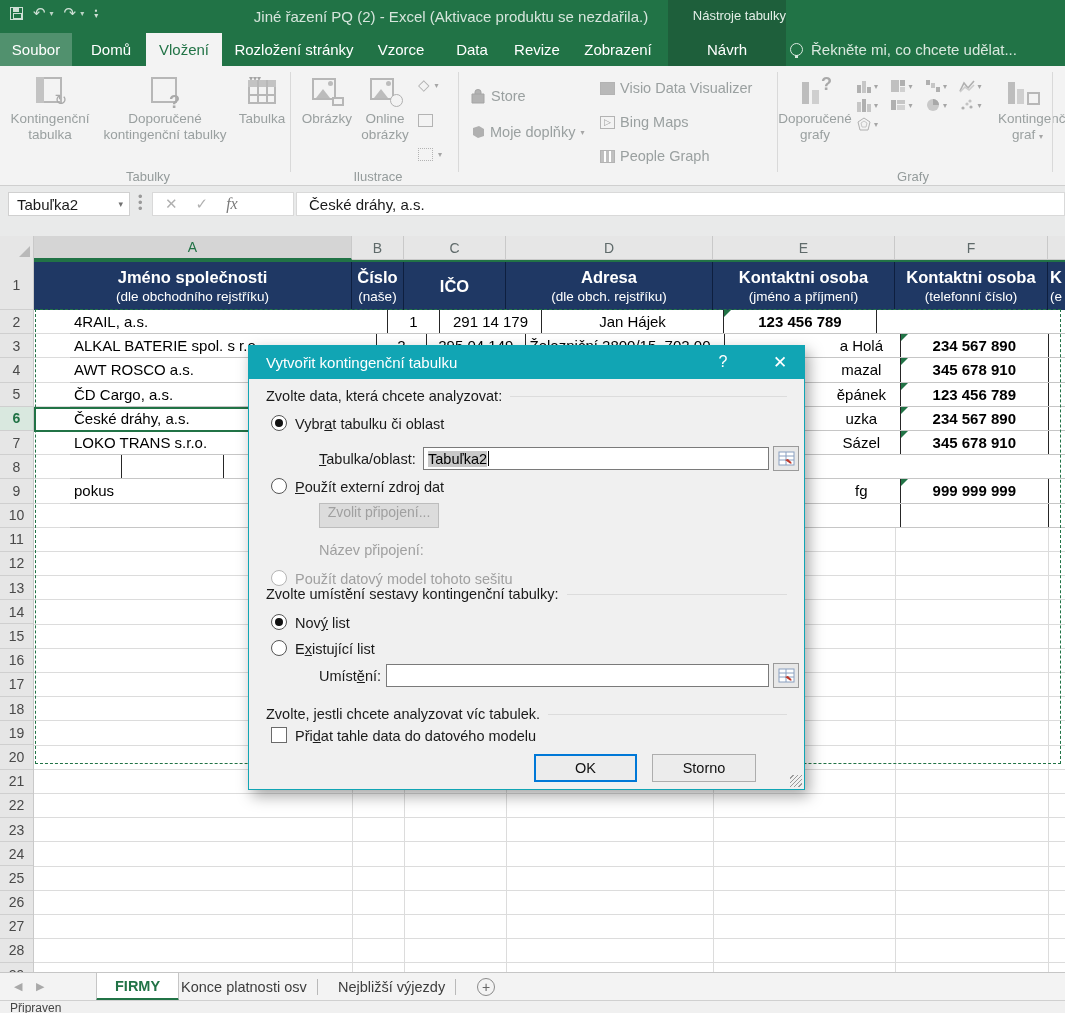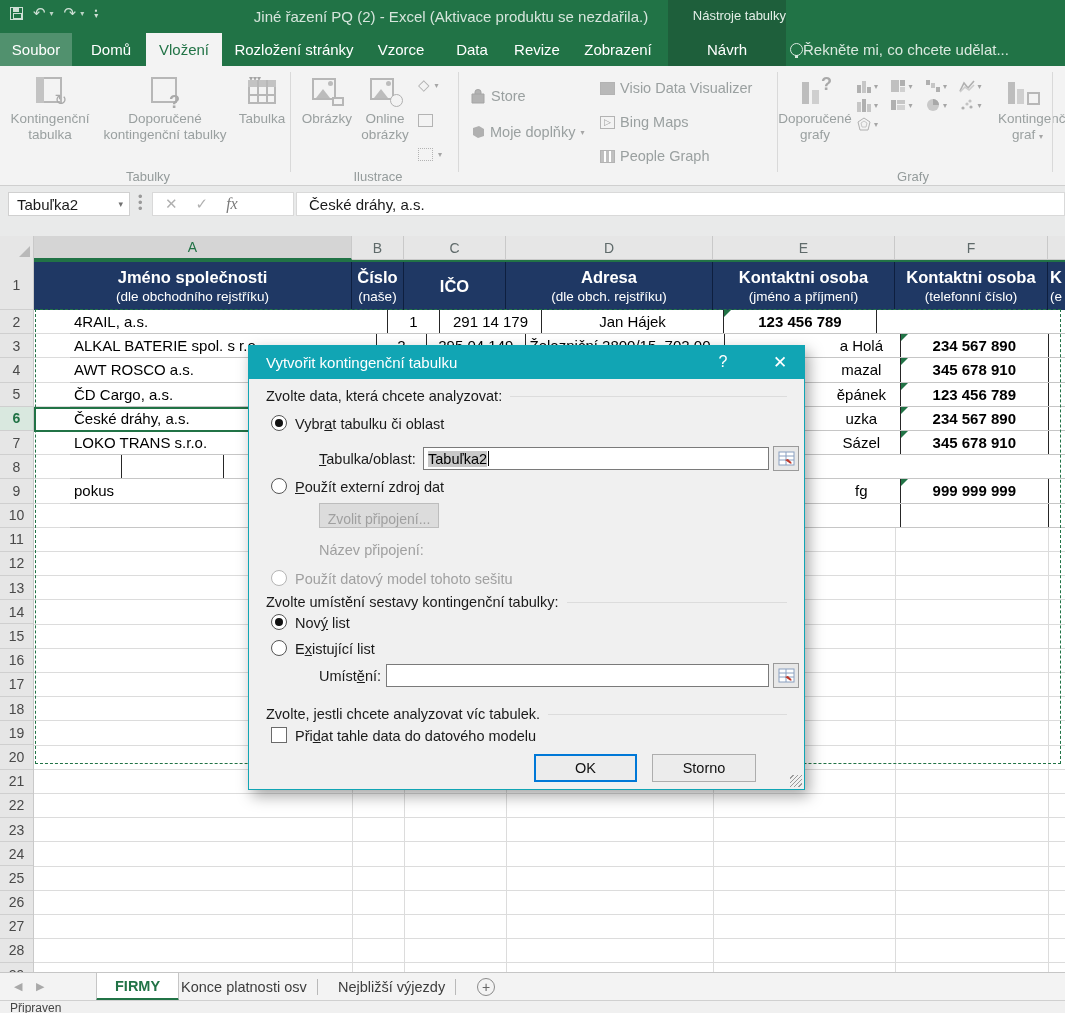--- a/index.html
+++ b/index.html
@@ -19,21 +19,21 @@
   .title-text{ top:8px; left:251px; width:400px; text-align:center; font-size:15px; white-space:nowrap;}
   .ctx-box{ left:668px;top:0;width:118px;height:66px;background:#1e5f3b;color:#fff;}
   .ctx-label{ top:8px;left:0;width:118px;text-align:right;font-size:13px;color:#e3eee7;}
 
   
   .tabrow{ left:0;top:33px;width:1065px;height:33px;background:#217346; font-size:15px;}
   .rtab{ position:absolute;top:0;height:33px;display:flex;align-items:center;justify-content:center;color:#fff;cursor:default;}
   .rtab.file{ left:0;width:72px;background:rgba(255,255,255,.22);}
   .rtab.active{ background:#f3f3f3;color:#217346;}
   .rtab.ctx{ color:#fff;}
-  .tellme{ position:absolute;top:0;left:790px;height:33px;display:flex;align-items:center;color:#d9e8de;font-size:15px;}
+  .tellme{ position:absolute;top:0;left:790px;height:33px;display:flex;align-items:center;gap:8px;color:#d9e8de;font-size:15px;}
   .bulb{ width:13px;height:13px;border:1.5px solid #d9e8de;border-radius:50%;position:relative;}
   .bulb:after{content:"";position:absolute;left:3.5px;top:11px;width:3px;height:3px;background:#d9e8de;}
 
   
   .ribbon{ left:0;top:66px;width:1065px;height:120px;background:#f3f3f3;border-bottom:1px solid #cfcfcf;color:#9aa0a0;}
   .rgroup-label{ position:absolute;top:103px;font-size:13px;color:#949b9b;text-align:center;}
   .rdiv{ position:absolute;top:6px;height:100px;width:1px;background:#d9d9d9;}
   .rbtn{ position:absolute;display:flex;flex-direction:column;align-items:center;font-size:13.5px;line-height:16px;text-align:center;color:#9aa0a0;}
   .bigicon{ width:34px;height:34px;margin-bottom:3px;position:relative;}
   .sqr{ position:absolute;border:2px solid #b7b7b7;}
@@ -100,21 +100,21 @@
   .dlabel{ position:absolute;font-size:14.5px;color:#1a1a1a;white-space:nowrap;}
   .gray{ color:#a0a0a0 !important;}
   .u{ text-decoration:underline;}
   .radio{ position:absolute;width:16px;height:16px;border:1px solid #555;border-radius:50%;background:#fff;}
   .radio.on:after{ content:"";position:absolute;left:3px;top:3px;width:8px;height:8px;border-radius:50%;background:#111;}
   .radio.dis{ border-color:#b5b5b5;}
   .dfield{ position:absolute;background:#fff;border:1px solid #7a7a7a;height:23px;display:flex;align-items:center;padding-left:4px;font-size:14.5px;}
   .selword{ background:#c8c8c8;}
   .caret{ display:inline-block;width:1px;height:15px;background:#000;margin-left:1px;}
   .picker{ position:absolute;width:26px;height:25px;background:#e8e8e8;border:1px solid #9a9a9a;display:flex;align-items:center;justify-content:center;}
-  .dbtn-dis{ position:absolute;left:70px;top:157px;width:120px;height:25px;background:#dcdcdc;border:1px solid #bdbdbd;color:#a0a0a0;font-size:14px;display:flex;align-items:flex-end;justify-content:center;}
+  .dbtn-dis{ position:absolute;left:70px;top:157px;width:120px;height:25px;background:#dcdcdc;border:1px solid #bdbdbd;color:#a0a0a0;font-size:14px;display:flex;align-items:flex-start;justify-content:center;}
   .chk{ position:absolute;left:22px;top:381px;width:16px;height:16px;background:#fff;border:1px solid #6a6a6a;}
   .okbtn{ position:absolute;left:285px;top:408px;width:103px;height:28px;background:#ececec;border:2px solid #0078d7;font-size:14.5px;display:flex;align-items:center;justify-content:center;color:#111;}
   .cancelbtn{ position:absolute;left:403px;top:408px;width:104px;height:28px;background:#ececec;border:1px solid #adadad;font-size:14.5px;display:flex;align-items:center;justify-content:center;color:#111;}
   .grip{ position:absolute;right:2px;bottom:2px;width:12px;height:12px;
      background:repeating-linear-gradient(135deg, transparent 0 2px, #9a9a9a 2px 3px);}
 
   
   .sheetbar{ left:0;top:972px;width:1065px;height:28px;background:#f3f3f3;border-top:1px solid #c6c6c6;}
   .navarr{ position:absolute;top:7px;color:#a9a9a9;font-size:11px;}
   .stab{ position:absolute;top:0;height:28px;display:flex;align-items:center;padding:0 18px;font-size:14.5px;color:#3d3d3d;background:transparent;}
@@ -603,21 +603,21 @@
     <span class="dlabel" style="left:46px;top:133px;"><span class="u">P</span><span>oužít externí zdroj dat</span></span>
 
     <div class="dbtn-dis">
         <span>Zvolit připojení...</span>
       </div>
     <span class="dlabel gray" style="left:70px;top:196px;">Název připojení:</span>
 
     <span class="radio dis" style="left:22px;top:224px;"></span>
     <span class="dlabel gray" style="left:46px;top:225px;">Použít datový model tohoto sešitu</span>
 
-    <div class="dsec" style="top:248px;">
+    <div class="dsec" style="top:240px;">
         <span>Zvolte umístění sestavy kontingenční tabulky:</span>
       </div>
 
     <span class="radio on" style="left:22px;top:268px;"></span>
     <span class="dlabel" style="left:46px;top:269px;"><span>Nov</span><span class="u">ý</span><span> list</span></span>
 
     <span class="radio" style="left:22px;top:294px;"></span>
     <span class="dlabel" style="left:46px;top:295px;"><span>E</span><span class="u">x</span><span>istující list</span></span>
 
     <span class="dlabel" style="left:70px;top:322px;"><span>Umíst</span><span class="u">ě</span><span>ní:</span></span>

